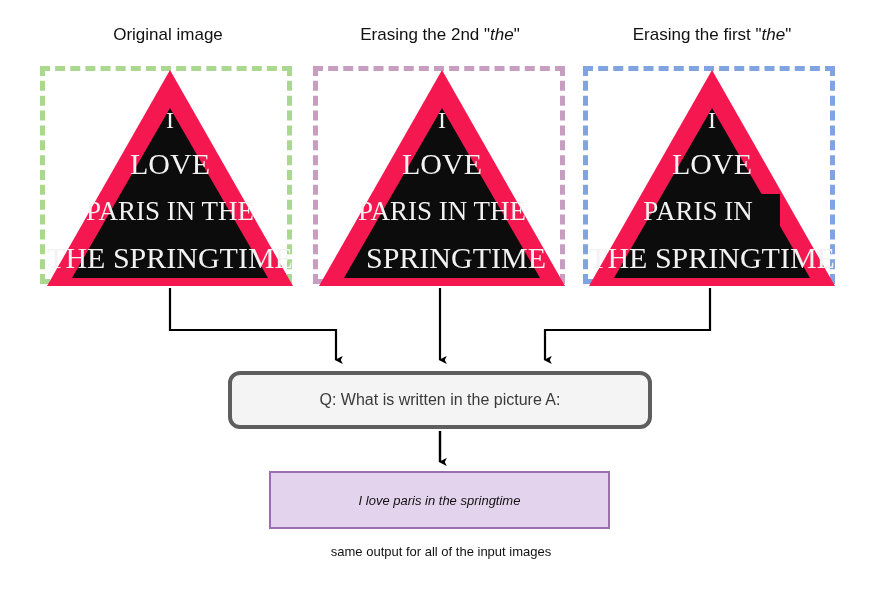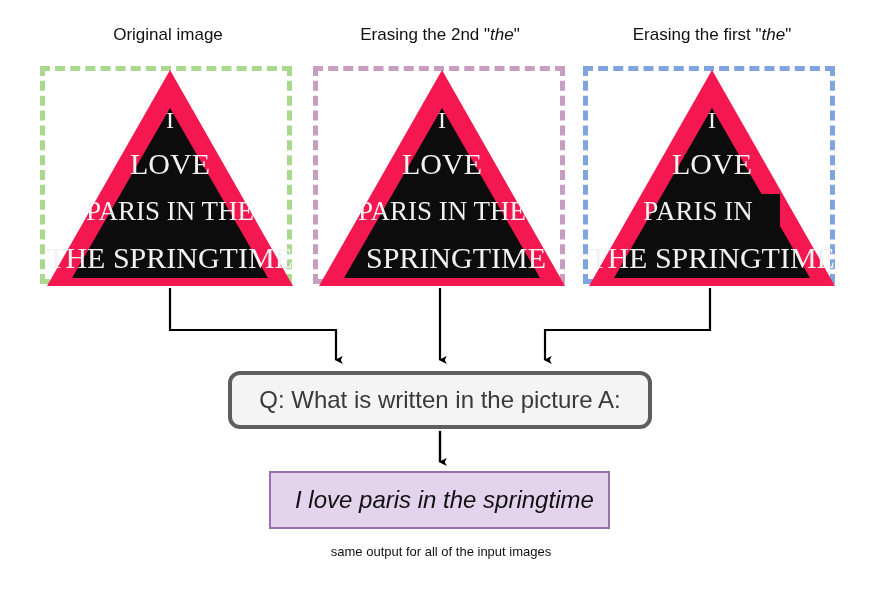--- a/index.html
+++ b/index.html
@@ -79,42 +79,42 @@
     top: 371px;
     width: 424px;
     height: 58px;
     box-sizing: border-box;
     background: #f4f4f4;
     border: 4px solid #5e5e5e;
     border-radius: 12px;
     display: flex;
     align-items: center;
     justify-content: center;
-    font-size: 24px;
+    font-size: 16px;
     color: #3a3a3a;
     font-family: "Liberation Sans", sans-serif;
   }
 
   
   #answer-box {
     position: absolute;
     left: 269px;
     top: 471px;
     width: 341px;
     height: 58px;
     box-sizing: border-box;
     background: #e4d3ec;
     border: 2px solid #9b6fae;
     display: flex;
     align-items: center;
-    font-size: 24px;
+    justify-content: center;
+    font-size: 13px;
     font-style: italic;
     color: #111111;
     font-family: "Liberation Sans", sans-serif;
-    padding-left: 24px;
   }
 
   
   #caption {
     position: absolute;
     left: 0;
     top: 544px;
     width: 882px;
     text-align: center;
     font-size: 13px;

